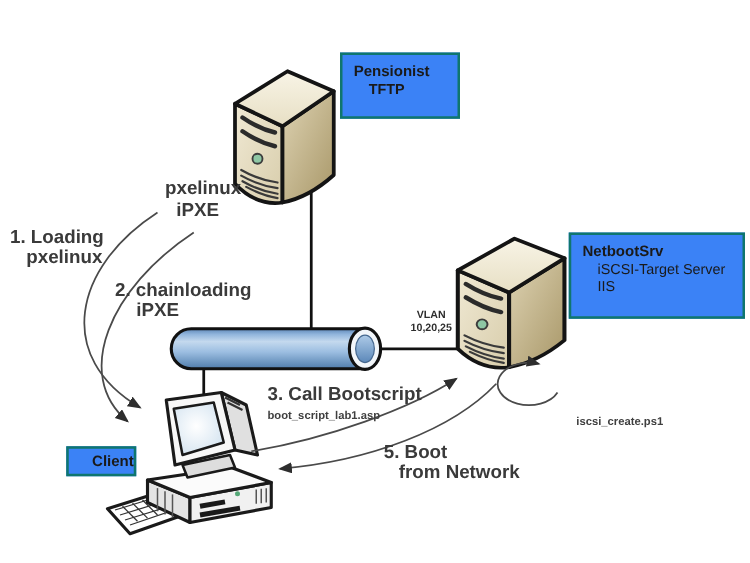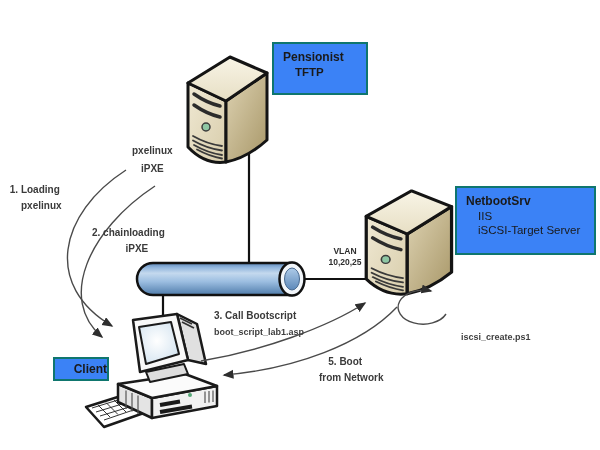--- a/index.html
+++ b/index.html
@@ -3,21 +3,21 @@
 <meta charset="utf-8">
 <style>
   html,body{margin:0;padding:0;background:#fff;}
   #canvas{position:relative;width:600px;height:450px;background:#ffffff;overflow:hidden;
           font-family:"Liberation Sans",sans-serif;}
   #art{position:absolute;left:0;top:0;}
   .nodebox{position:absolute;background:#3b82f6;border:2px solid #0f766e;box-sizing:border-box;}
   .nodebox .title{display:block;font-size:12px;font-weight:700;color:#1a1a1a;padding:6px 8px 0 9px;white-space:nowrap;}
   .nodebox .sub{display:block;font-size:11.5px;font-weight:400;color:#1a1a1a;padding:2px 6px 0 21px;white-space:nowrap;}
   .nodebox .sub.bold{font-weight:600;}
-  .lbl{position:absolute;font-size:10px;font-weight:600;color:#3a3a3a;line-height:16px;white-space:nowrap;text-align:center;}
+  .lbl{position:absolute;font-size:15px;font-weight:600;color:#3a3a3a;line-height:16px;white-space:nowrap;}
   .lbl .l2{display:block;}
   .script{position:absolute;font-size:9px;font-weight:700;color:#3f3f3f;white-space:nowrap;}
   .vlan{position:absolute;left:322px;top:246px;width:46px;text-align:center;
         font-size:8.5px;font-weight:700;color:#2e2e2e;line-height:11px;}
 </style>
 </head>
 <body>
 
 <div id="canvas">
 
@@ -145,22 +145,22 @@
     </g>
   </svg>
 
   <div class="nodebox" style="left:272px;top:42px;width:96px;height:53px;">
     <span class="title">Pensionist</span>
     <span class="sub bold">TFTP</span>
   </div>
 
   <div class="nodebox" style="left:455px;top:186px;width:141px;height:69px;">
     <span class="title">NetbootSrv</span>
+    <span class="sub">iSCSI-Target Server</span>
     <span class="sub">IIS</span>
-    <span class="sub">iSCSI-Target Server</span>
   </div>
 
   <div class="nodebox" style="left:53px;top:357px;width:56px;height:24px;text-align:right;">
     <span class="title" style="padding:3px 0 0 9px;">Client</span>
   </div>
 
   <div class="lbl" style="left:132px;top:143px;">pxelinux</div>
   <div class="lbl" style="left:141px;top:161px;">iPXE</div>
 
   <div class="lbl" style="left:8px;top:182px;">

